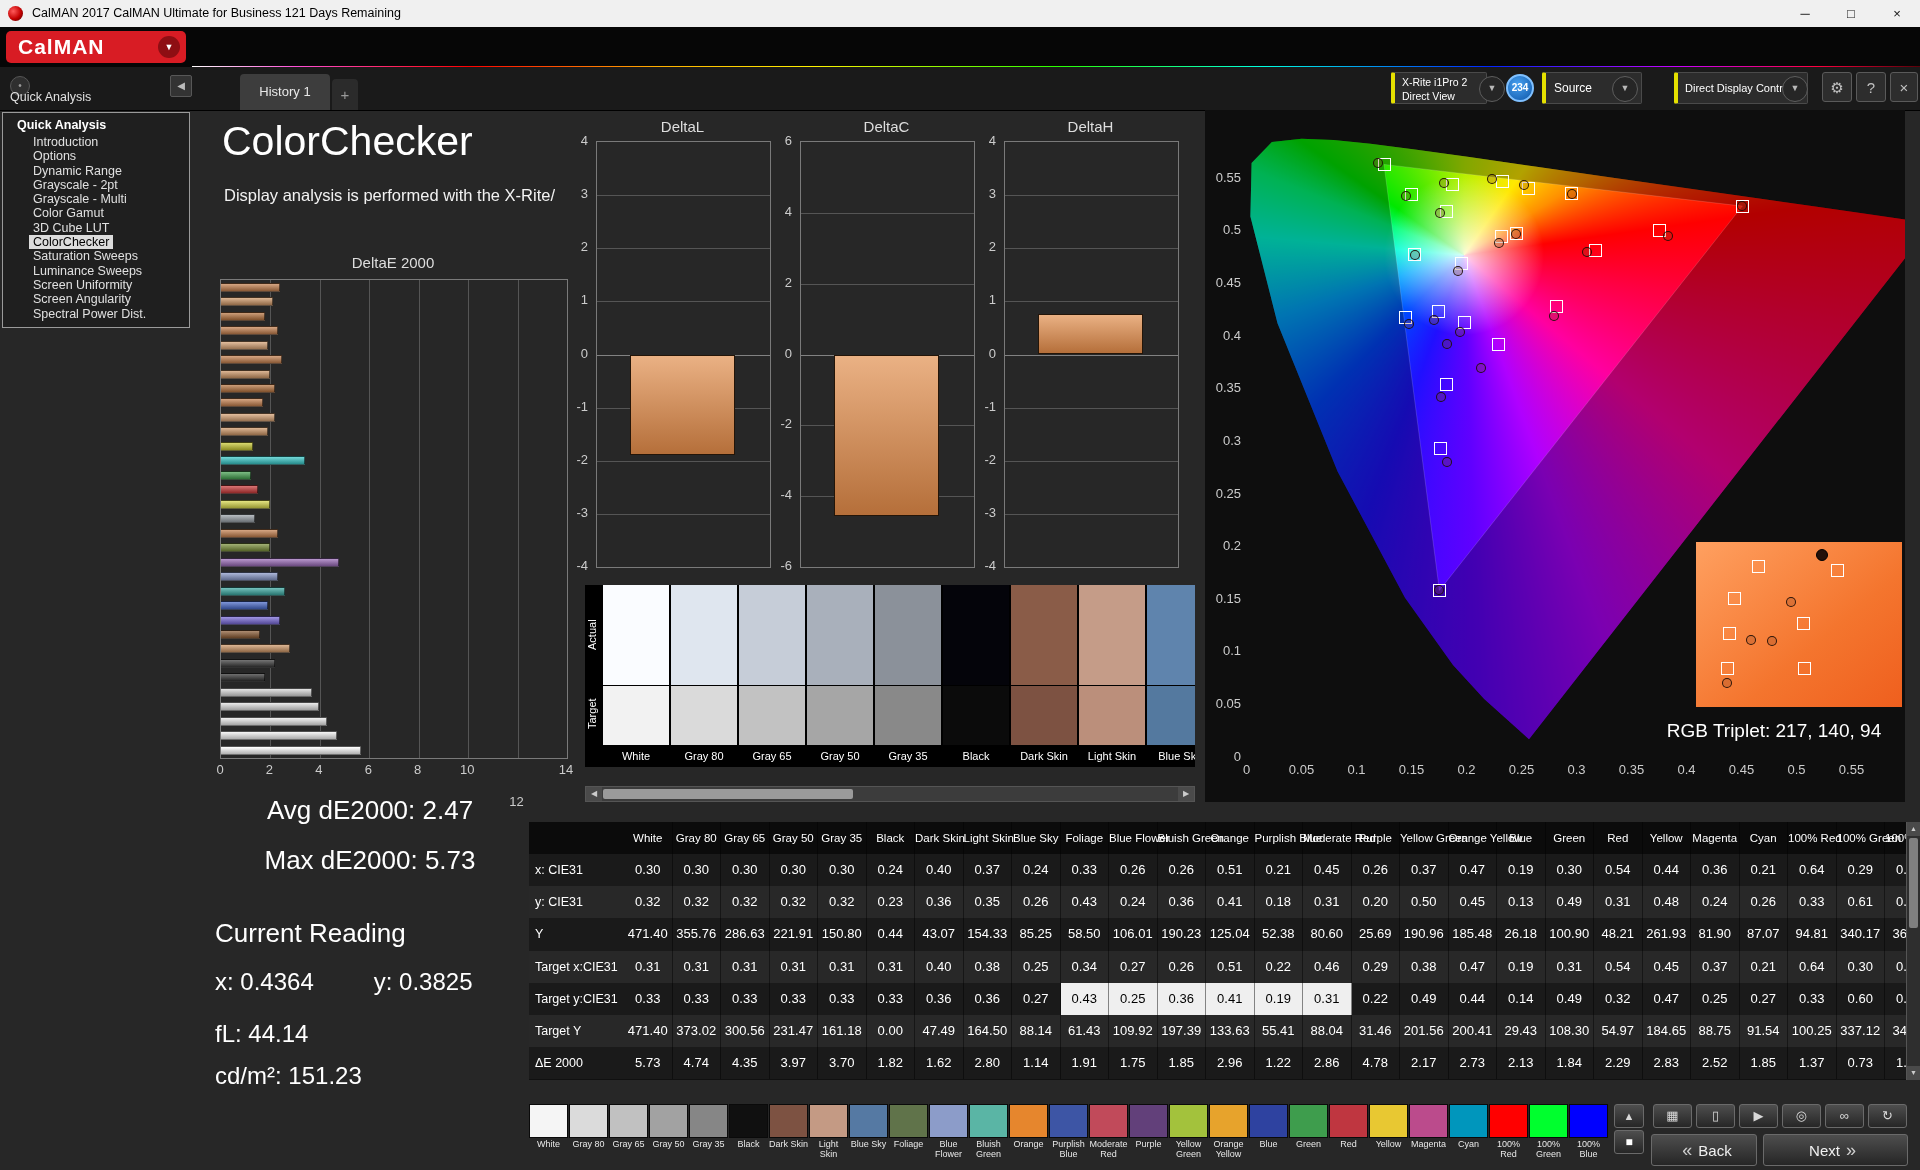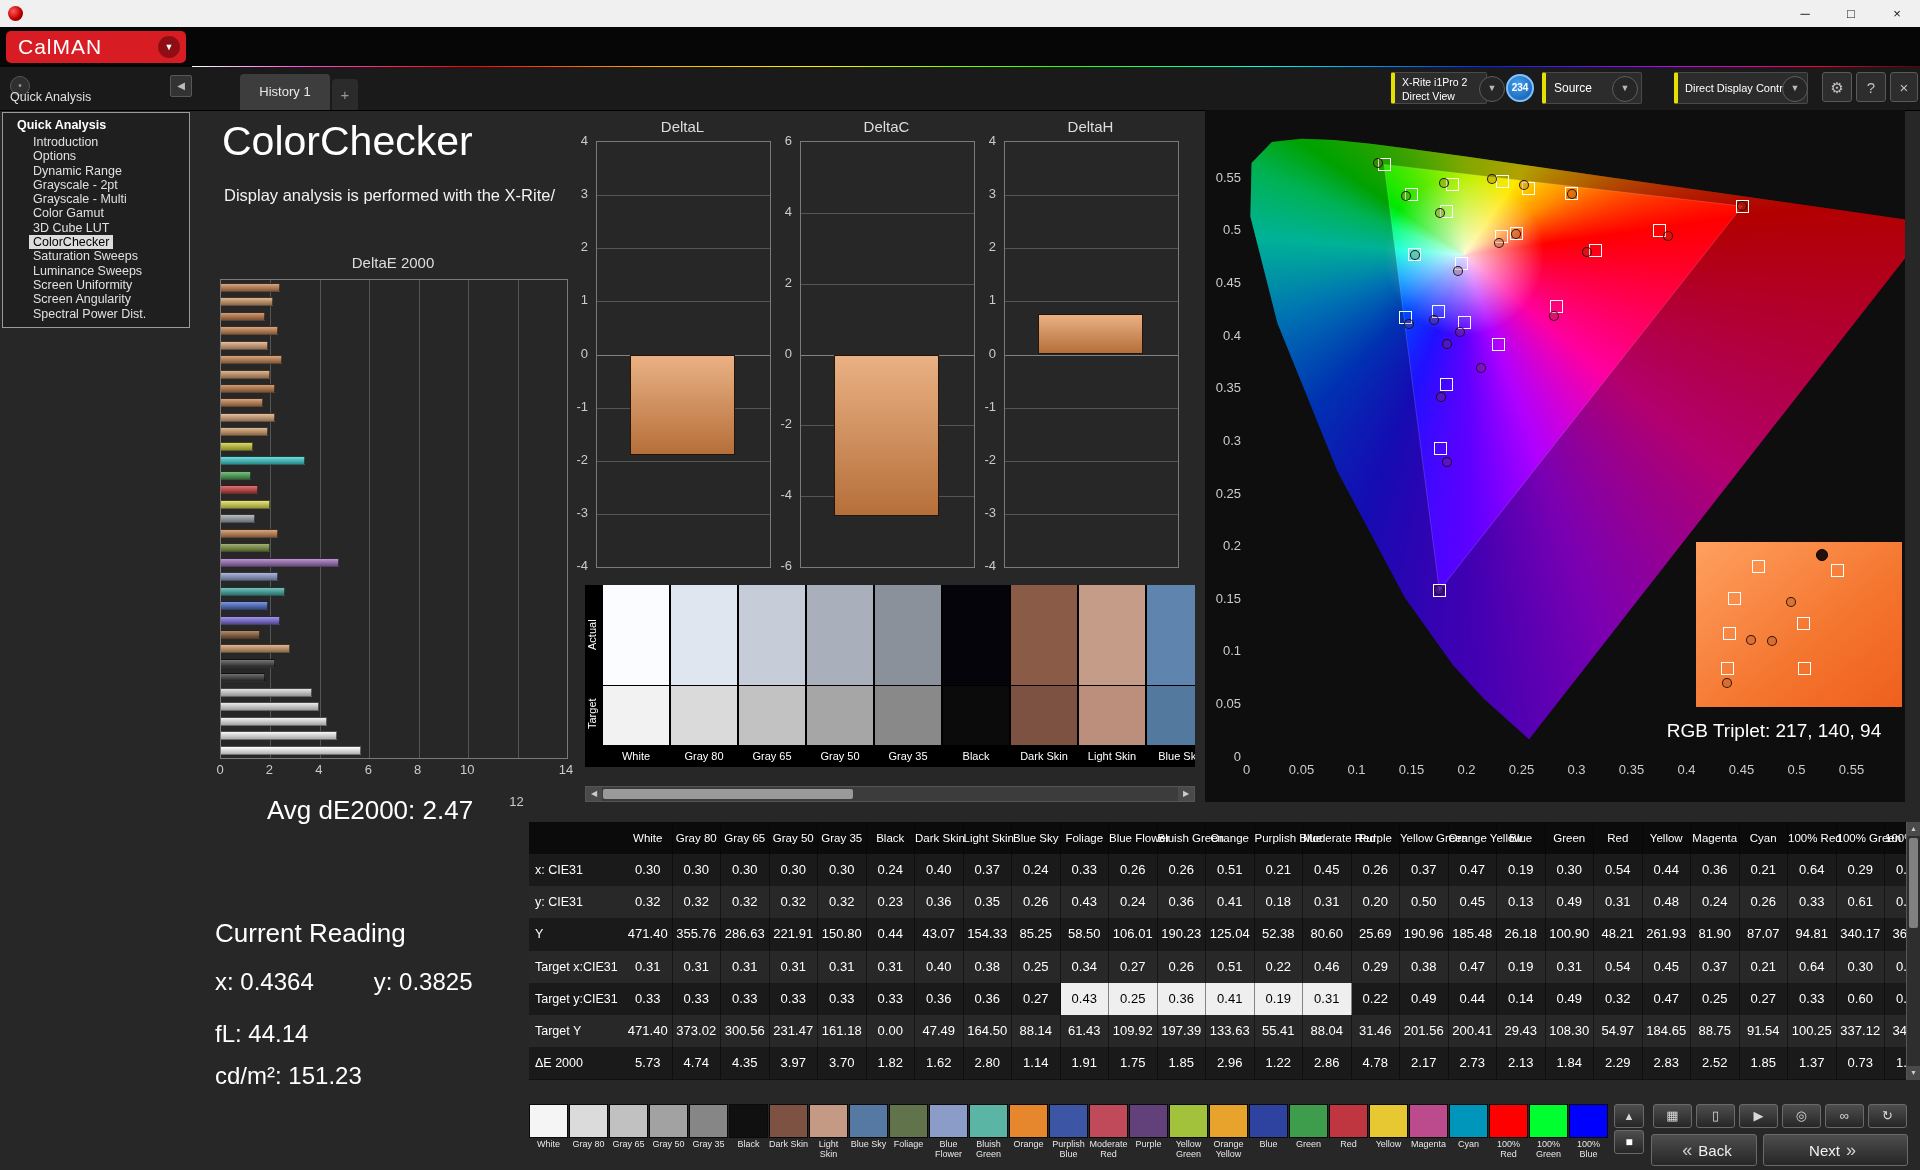--- a/index.html
+++ b/index.html
@@ -10,21 +10,21 @@
   .titlebar{position:absolute;left:0;top:0;width:1920px;height:27px;background:#f0f0f0;color:#000;}
   .app-icon{position:absolute;left:8px;top:6px;width:15px;height:15px;border-radius:50%;
             background:radial-gradient(circle at 35% 35%,#ff5a5a,#c40000 55%,#400000);}
   .title-text{position:absolute;left:32px;top:0;line-height:27px;font-size:12.5px;}
   .win-btns{position:absolute;right:0;top:0;height:27px;display:flex;}
   .win-btn{width:46px;height:27px;text-align:center;line-height:27px;font-size:13px;color:#111;}
 
   .header{position:absolute;left:0;top:27px;width:1920px;height:40px;background:#060606;}
   .logo{position:absolute;left:6px;top:31px;width:180px;height:32px;background:#d81c24;border-radius:5px;
         display:flex;align-items:center;justify-content:space-between;padding:0 6px 0 12px;box-sizing:border-box;}
-  .logo-text{font-size:21px;font-weight:normal;color:#fff;letter-spacing:1px;}
+  .logo-text{font-size:21px;font-weight:bold;color:#fff;letter-spacing:1px;}
   .logo-arrow{width:22px;height:22px;border-radius:50%;background:#8e0e13;color:#fff;font-size:9px;
               text-align:center;line-height:22px;}
   .rainbow{position:absolute;left:192px;top:39px;width:calc(100% - 192px);height:10px;
            background:linear-gradient(90deg,#ffffff 0%,#ff4fd8 6%,#ff0000 16%,#ffb000 27%,#fff200 36%,
            #2bff00 50%,#00ffe1 62%,#0026ff 75%,#c800ff 86%,#ff0040 94%,#5a0008 100%);}
 
   .tabbar{position:absolute;left:0;top:67px;width:1920px;height:43px;background:#1a1a1a;border-bottom:1px solid #000;}
   .nav-dot{position:absolute;left:10px;top:76px;width:18px;height:18px;border-radius:50%;background:#2f2f2f;
            border:1px solid #575757;color:#999;font-size:10px;text-align:center;line-height:17px;}
   .collapse{position:absolute;left:170px;top:75px;width:20px;height:20px;background:#333;border:1px solid #575757;
@@ -156,20 +156,21 @@
   .btn-next{left:155px;top:34px;width:145px;height:32px;font-size:15px;line-height:30px;color:#f0f0f0;}
   .chev{font-size:18px;color:#cfcfcf;padding:0 6px;}
 </style>
 </head>
 <body>
 
 <div class="app">
 
   <div class="titlebar">
     <div class="app-icon"></div>
+    <span class="title-text">CalMAN 2017 CalMAN Ultimate for Business 121 Days Remaining</span>
     <div class="win-btns">
       <div class="win-btn">─</div>
       <div class="win-btn">□</div>
       <div class="win-btn">×</div>
     </div>
   </div>
 
   <div class="header">
     <div class="rainbow"></div>
   </div>
@@ -534,20 +535,21 @@
       <div class="m-circle" style="left: 457.8px; top: 120.8px;"></div>
       <div class="m-circle" style="left: 282.2px; top: 64.4px;"></div>
       <div class="m-circle" style="left: 343.5px; top: 200.9px;"></div>
       <div class="m-circle" style="left: 198.6px; top: 209.4px;"></div>
       <div class="m-circle" style="left: 532.3px; top: 91.1px;"></div>
       <div class="m-circle" style="left: 167.5px; top: 48.2px;"></div>
       <div class="m-circle" style="left: 229.4px; top: 475.4px;"></div>
     </div>
 
   <div class="stat stat-avg">Avg dE2000: 2.47</div>
+  <div class="stat stat-max">Max dE2000: 5.73</div>
   <div class="stat stat-current">Current Reading</div>
   <div class="stat stat-xy">
     <span>x: 0.4364</span>
     <span>y: 0.3825</span>
   </div>
   <div class="stat stat-fl">fL: 44.14</div>
   <div class="stat stat-cd">cd/m²: 151.23</div>
 
   <div class="ref-table">
       <div class="t-row t-head">

